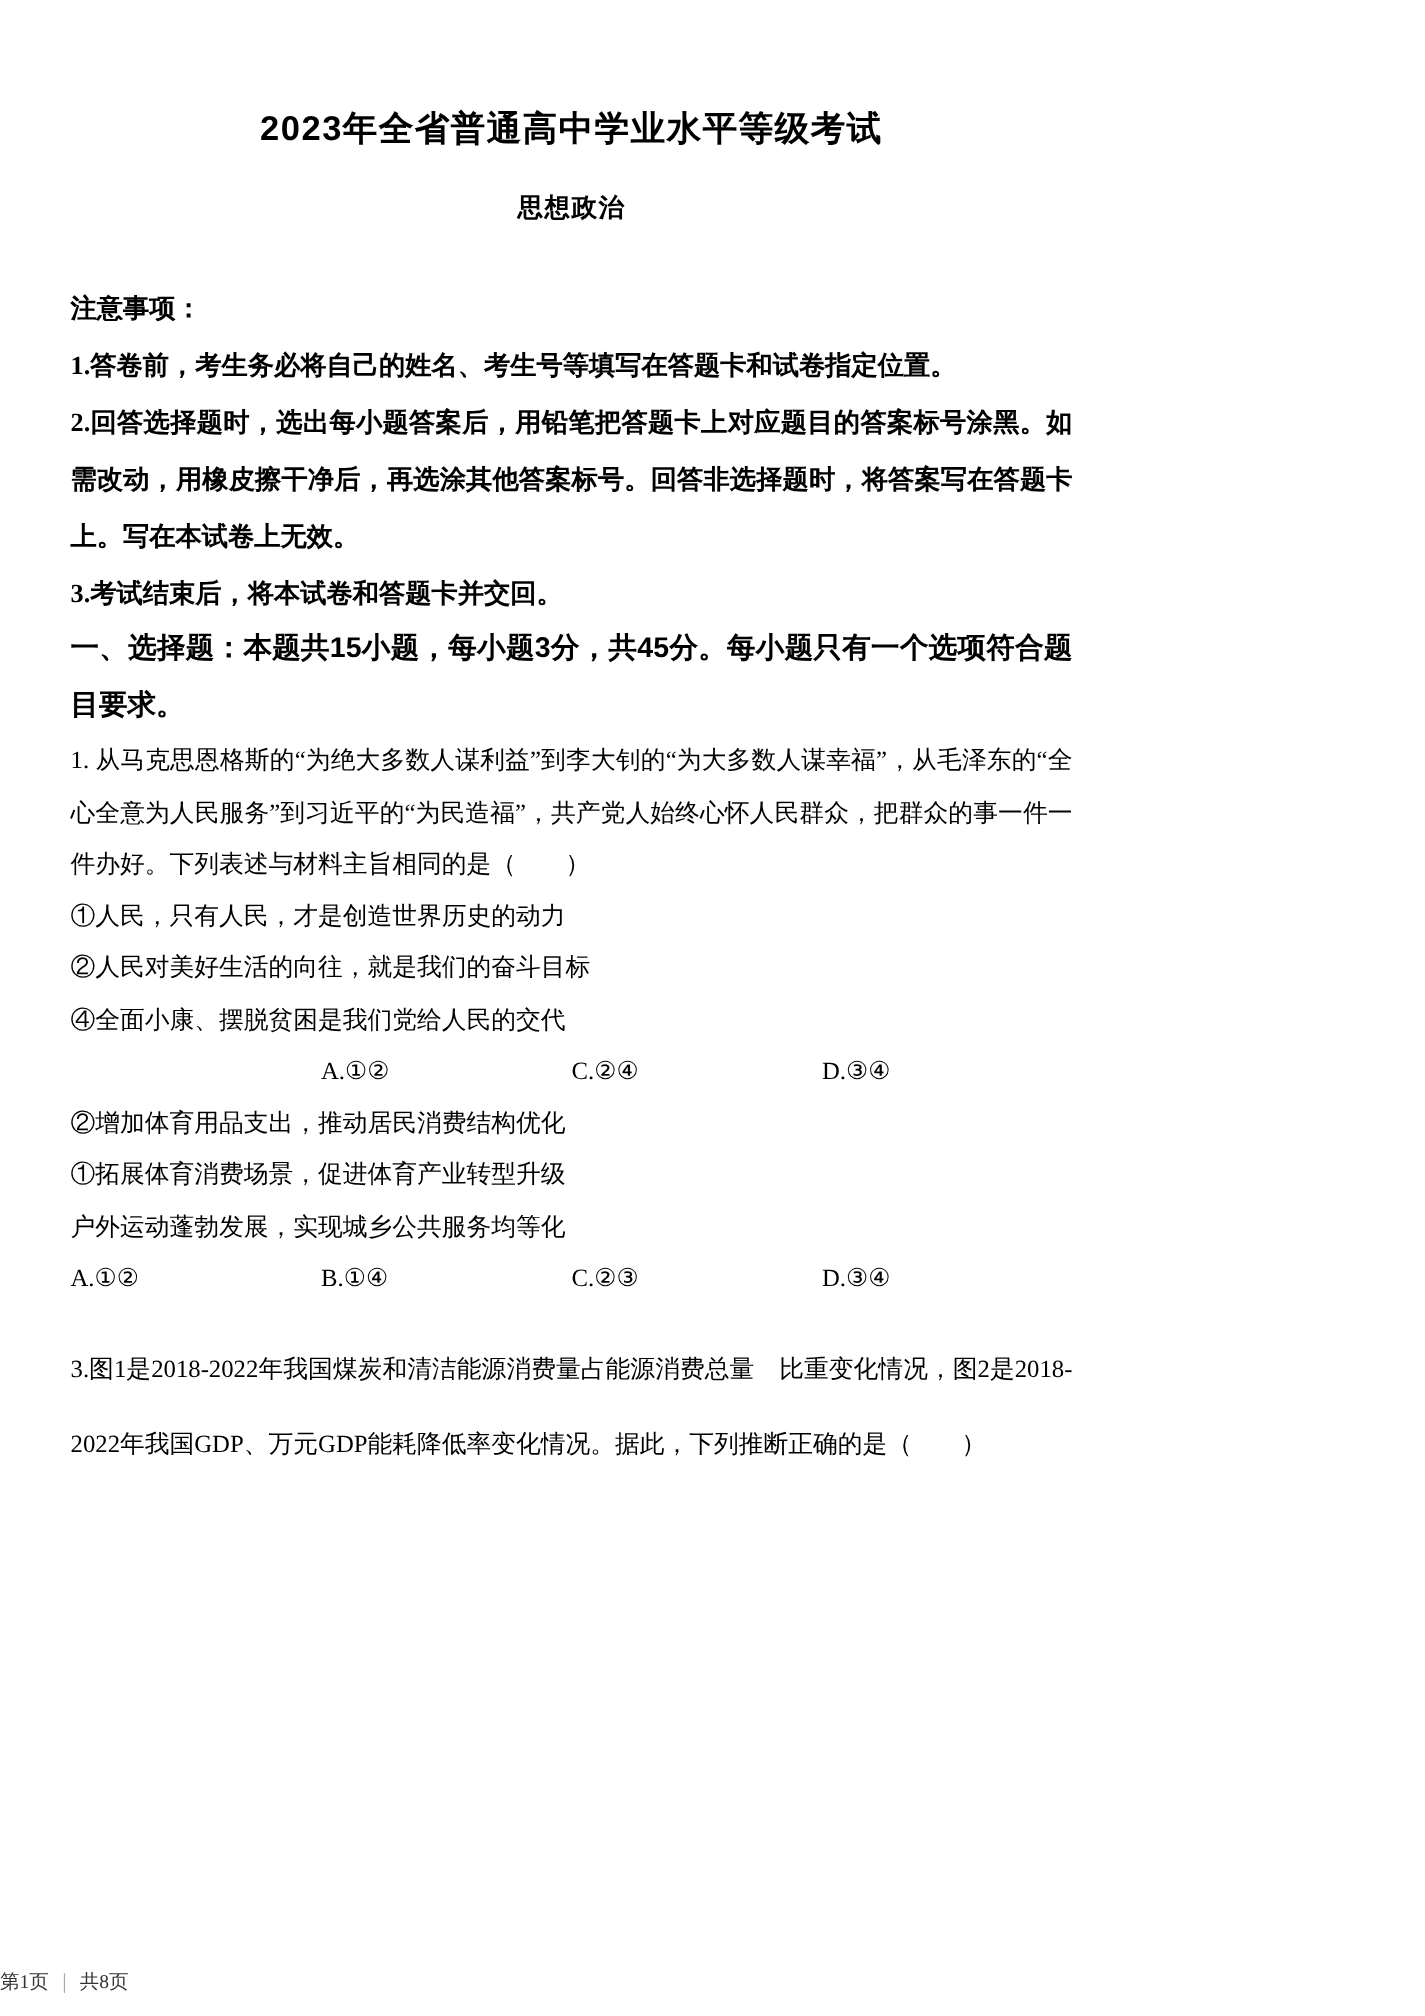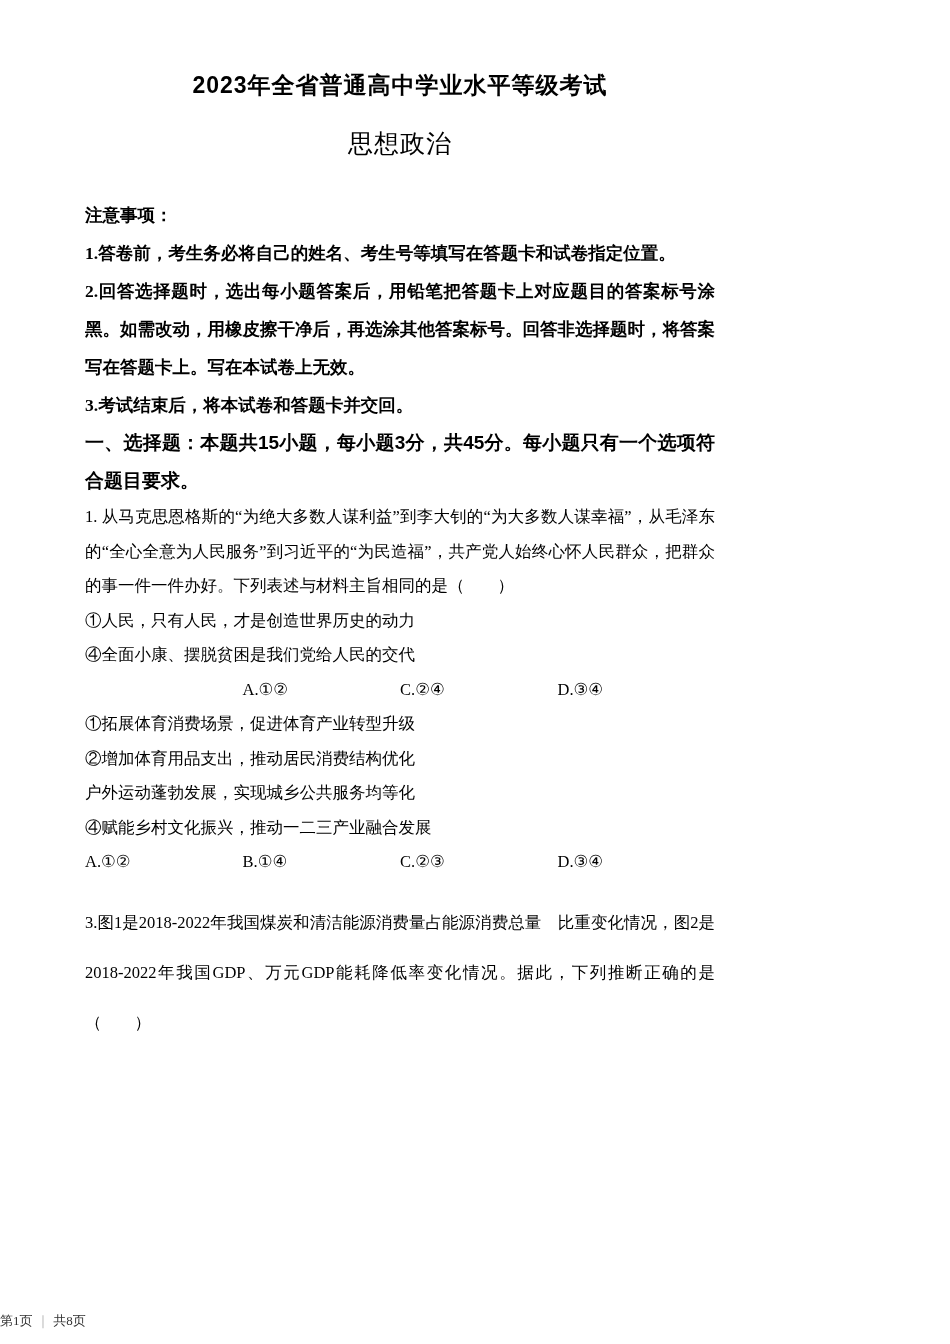--- a/index.html
+++ b/index.html
@@ -7,36 +7,36 @@
   body {
     background: #ffffff;
     color: #000000;
     font-family: "Liberation Serif", "DejaVu Serif", serif;
     position: relative;
     overflow: hidden;
   }
   .page {
     width: 800px;
     height: 1344px;
-    padding: 70px 85px 0 85px;
+    padding: 70px 85px 0 47px;
     position: relative;
   }
   .title {
     text-align: center;
     font-family: "Liberation Sans", "DejaVu Sans", sans-serif;
     font-weight: bold;
     font-size: 23px;
     letter-spacing: 1px;
     margin-bottom: 26px;
   }
   .subject {
     text-align: center;
     font-family: "Liberation Sans", "DejaVu Sans", sans-serif;
-    font-weight: normal;
-    font-size: 25px;
+    font-weight: bold;
+    font-size: 17px;
     letter-spacing: 1px;
     margin-bottom: 36px;
   }
   .notice {
     font-family: Liberation Serif, serif;
     font-weight: bold;
     font-size: 17.5px;
     line-height: 38px;
     text-align: justify;
   }
@@ -94,33 +94,33 @@
     <p class="notice">1.答卷前，考生务必将自己的姓名、考生号等填写在答题卡和试卷指定位置。</p>
     <p class="notice">2.回答选择题时，选出每小题答案后，用铅笔把答题卡上对应题目的答案标号涂黑。如需改动，用橡皮擦干净后，再选涂其他答案标号。回答非选择题时，将答案写在答题卡上。写在本试卷上无效。</p>
     <p class="notice">3.考试结束后，将本试卷和答题卡并交回。</p>
   </div>
 
   <p class="section-heading">一、选择题：本题共15小题，每小题3分，共45分。每小题只有一个选项符合题目要求。</p>
 
   <div>
     <p class="q-text">1. 从马克思恩格斯的“为绝大多数人谋利益”到李大钊的“为大多数人谋幸福”，从毛泽东的“全心全意为人民服务”到习近平的“为民造福”，共产党人始终心怀人民群众，把群众的事一件一件办好。下列表述与材料主旨相同的是（　　）</p>
     <p class="q-text">①人民，只有人民，才是创造世界历史的动力</p>
+    <p class="q-text">②人民对美好生活的向往，就是我们的奋斗目标</p>
     <p class="q-text">④全面小康、摆脱贫困是我们党给人民的交代</p>
     <div class="options-row">
       <span>A.①②</span>
       <span>C.②④</span>
       <span>D.③④</span>
     </div>
   </div>
 
   <div>
+    <p class="q-text">②增加体育用品支出，推动居民消费结构优化</p>
     <p class="q-text">①拓展体育消费场景，促进体育产业转型升级</p>
-    <p class="q-text">②增加体育用品支出，推动居民消费结构优化</p>
     <p class="q-text">户外运动蓬勃发展，实现城乡公共服务均等化</p>
-    <p class="q-text">④赋能乡村文化振兴，推动一二三产业融合发展</p>
     <div class="options-row">
       <span>A.①②</span>
       <span>B.①④</span>
       <span>C.②③</span>
       <span>D.③④</span>
     </div>
   </div>
 
   <div>
     <p class="q3-text">3.图1是2018-2022年我国煤炭和清洁能源消费量占能源消费总量　比重变化情况，图2是2018-2022年我国GDP、万元GDP能耗降低率变化情况。据此，下列推断正确的是（　　）</p>

